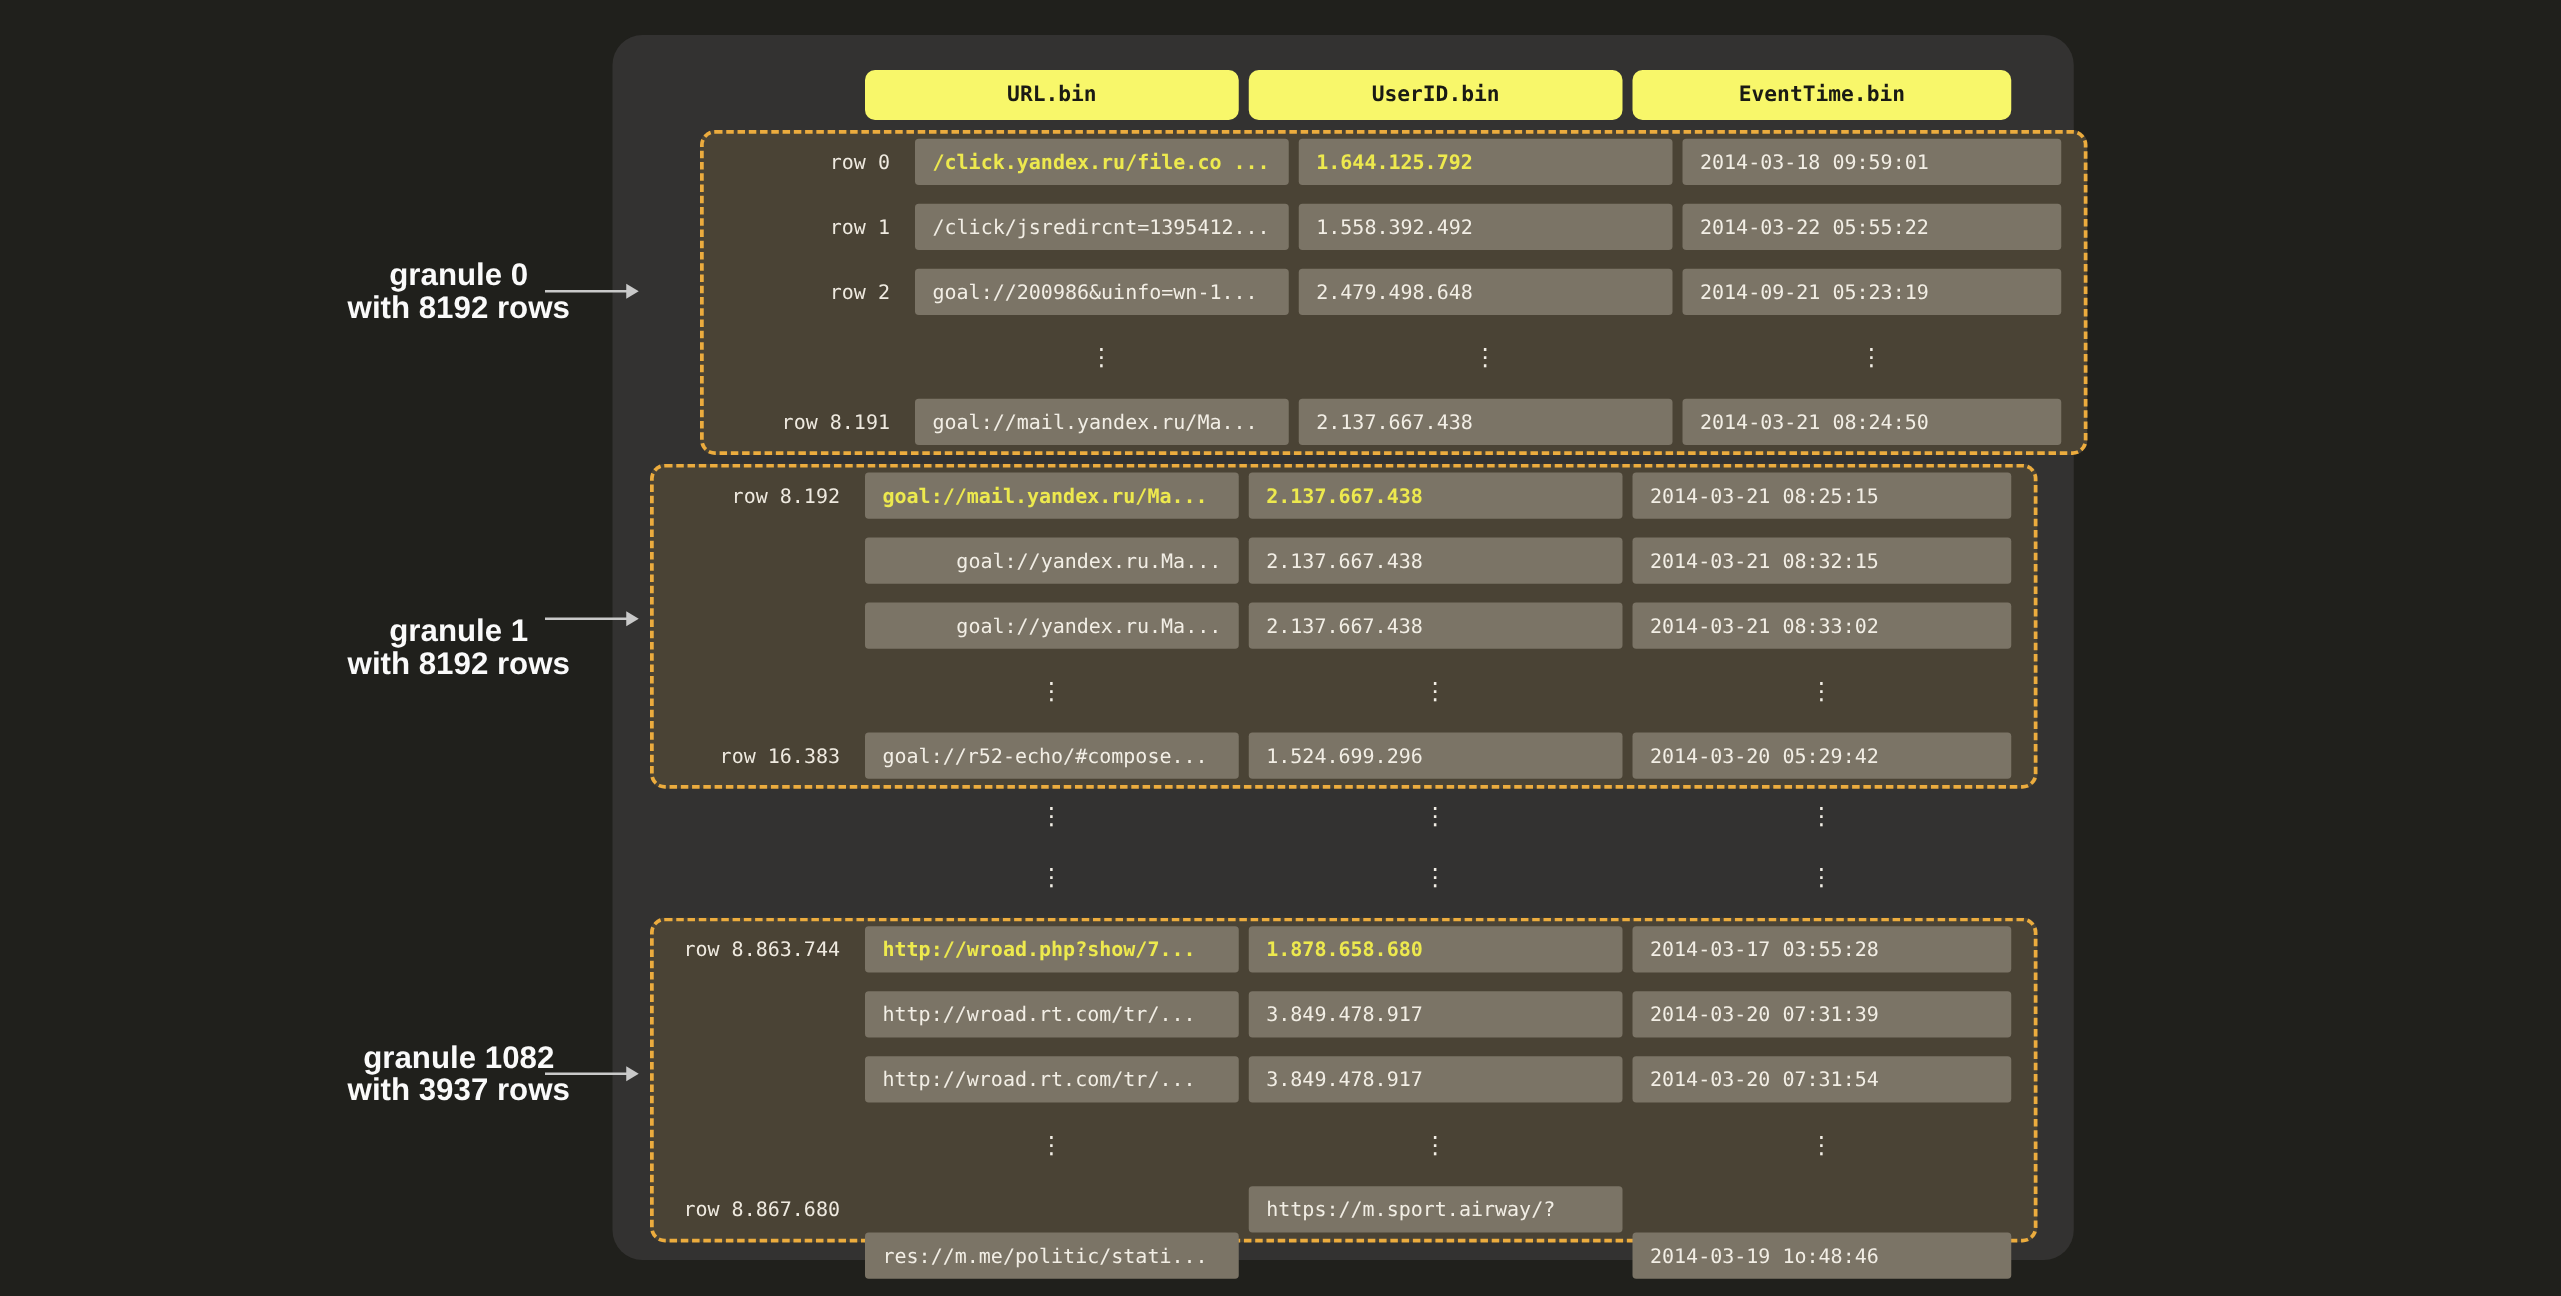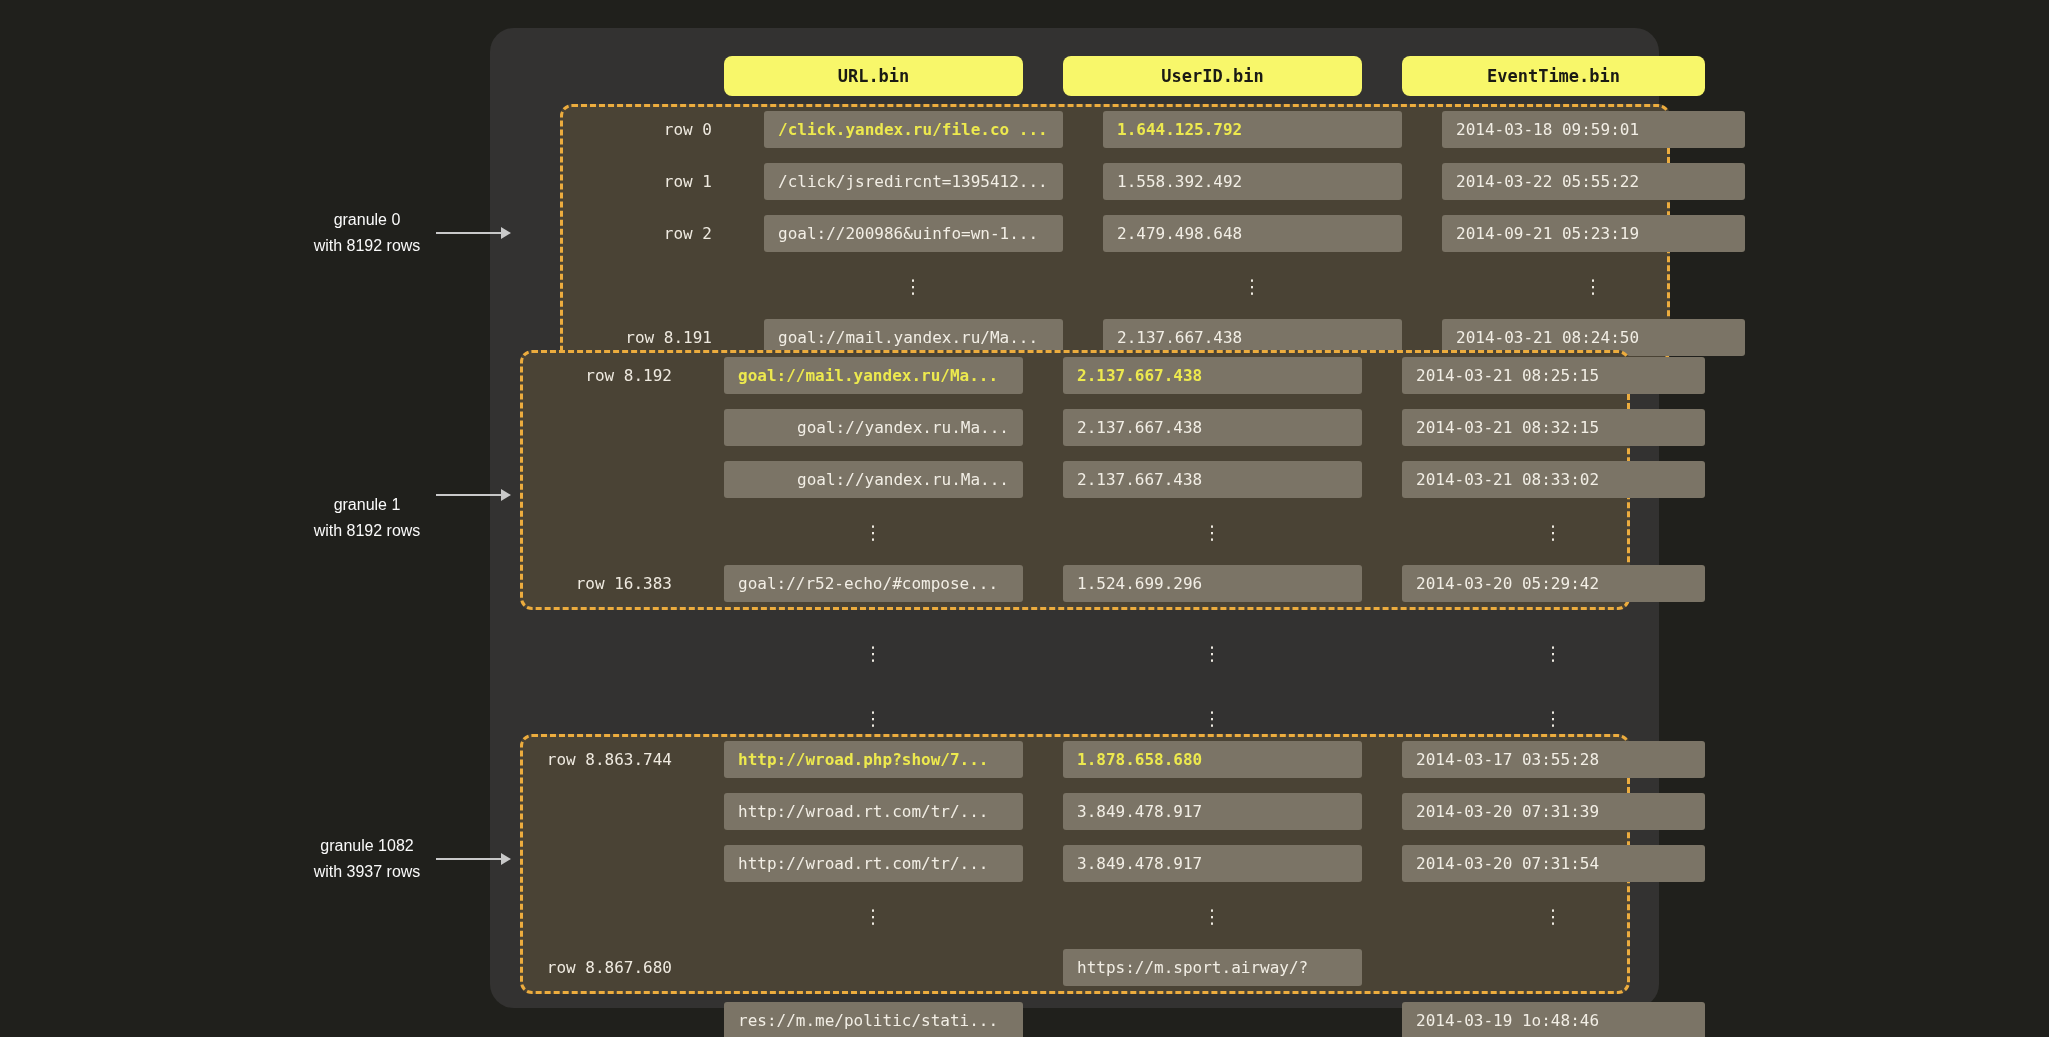--- a/index.html
+++ b/index.html
@@ -4,42 +4,42 @@
 <style>
   :root{
     --page-bg:#20201C; --panel-bg:#333231; --granule-bg:#4A4335; --cell-bg:#7B7466;
     --header-bg:#F8F76A; --header-text:#1A1A14; --cell-text:#F2EEE5; --highlight-text:#EDE94E;
     --row-label-text:#EFEAE0; --dash-border:#ECAC3E; --label-text:#FAFAFA; --arrow:#C9C9C9;
   }
   *{margin:0;padding:0;box-sizing:border-box;}
   html,body{width:2049px;height:1037px;background:var(--page-bg);overflow:hidden;}
   .stage{position:relative;width:2049px;height:1037px;font-family:"DejaVu Sans Mono",monospace;}
   .panel{position:absolute;left:490px;top:28px;width:1169px;height:980px;background:var(--panel-bg);border-radius:24px;}
-  .grid{display:grid;grid-template-columns:142px 20px 299px 8px 299px 8px 303px;width:1079px;gap:16px;}
+  .grid{display:grid;grid-template-columns:142px 20px 299px 8px 299px 8px 303px;width:1079px;}
   .c1{grid-column:1;} .c2{grid-column:3;} .c3{grid-column:5;} .c4{grid-column:7;}
   .headers{position:absolute;left:530px;top:56px;}
   .hdr{height:40px;background:var(--header-bg);color:var(--header-text);border-radius:8px;
        display:flex;align-items:center;justify-content:center;font-size:17px;font-weight:700;}
   .granule{position:absolute;left:520px;width:1110px;height:260px;background:var(--granule-bg);
            border:3px dashed var(--dash-border);border-radius:12px;padding:4px 0 5px 7px;}
-  .g0{top:104px;margin-left:40px;} .g1{top:350px;} .g2{top:734px;}
+  .g0{top:104px;margin-left:40px;} .g1{top:371px;} .g2{top:734px;}
   .grow{height:37px;margin-bottom:15px;}
   .grow:last-child{margin-bottom:0;}
   .rlabel{height:37px;line-height:37px;text-align:right;color:var(--row-label-text);font-size:16px;white-space:nowrap;}
   .cell{height:37px;background:var(--cell-bg);border-radius:3px;display:flex;align-items:center;
         padding:16px 14px;overflow:hidden;white-space:nowrap;}
   .ctext{font-size:16px;color:var(--cell-text);}
   .cell.ra{justify-content:flex-end;}
   .hl .c2 .ctext,.hl .c3 .ctext{color:var(--highlight-text);font-weight:700;}
   .dot{height:37px;display:flex;align-items:center;justify-content:center;
        color:var(--cell-text);font-size:19px;letter-spacing:1px;}
   .gapdots{position:absolute;left:530px;top:634px;}
   .gapdots .grow{margin-bottom:12px;}
   .glabel{position:absolute;width:190px;text-align:center;color:var(--label-text);
-          font-family:"Liberation Sans",sans-serif;font-weight:400;font-size:16px;line-height:26px;}
+          font-family:"Liberation Sans",sans-serif;font-weight:700;font-size:25px;line-height:26px;}
   .l0{left:272px;top:207px;} .l1{left:272px;top:492px;} .l2{left:272px;top:833px;}
   .arrow{position:absolute;width:66px;height:2px;background:var(--arrow);}
   .arrow::after{content:"";position:absolute;right:-9px;top:-5px;border-left:10px solid var(--arrow);
                 border-top:6px solid transparent;border-bottom:6px solid transparent;}
   .a0{left:436px;top:232px;} .a1{left:436px;top:494px;} .a2{left:436px;top:858px;}
 </style>
 </head>
 <body>
 
 <div class="stage">

